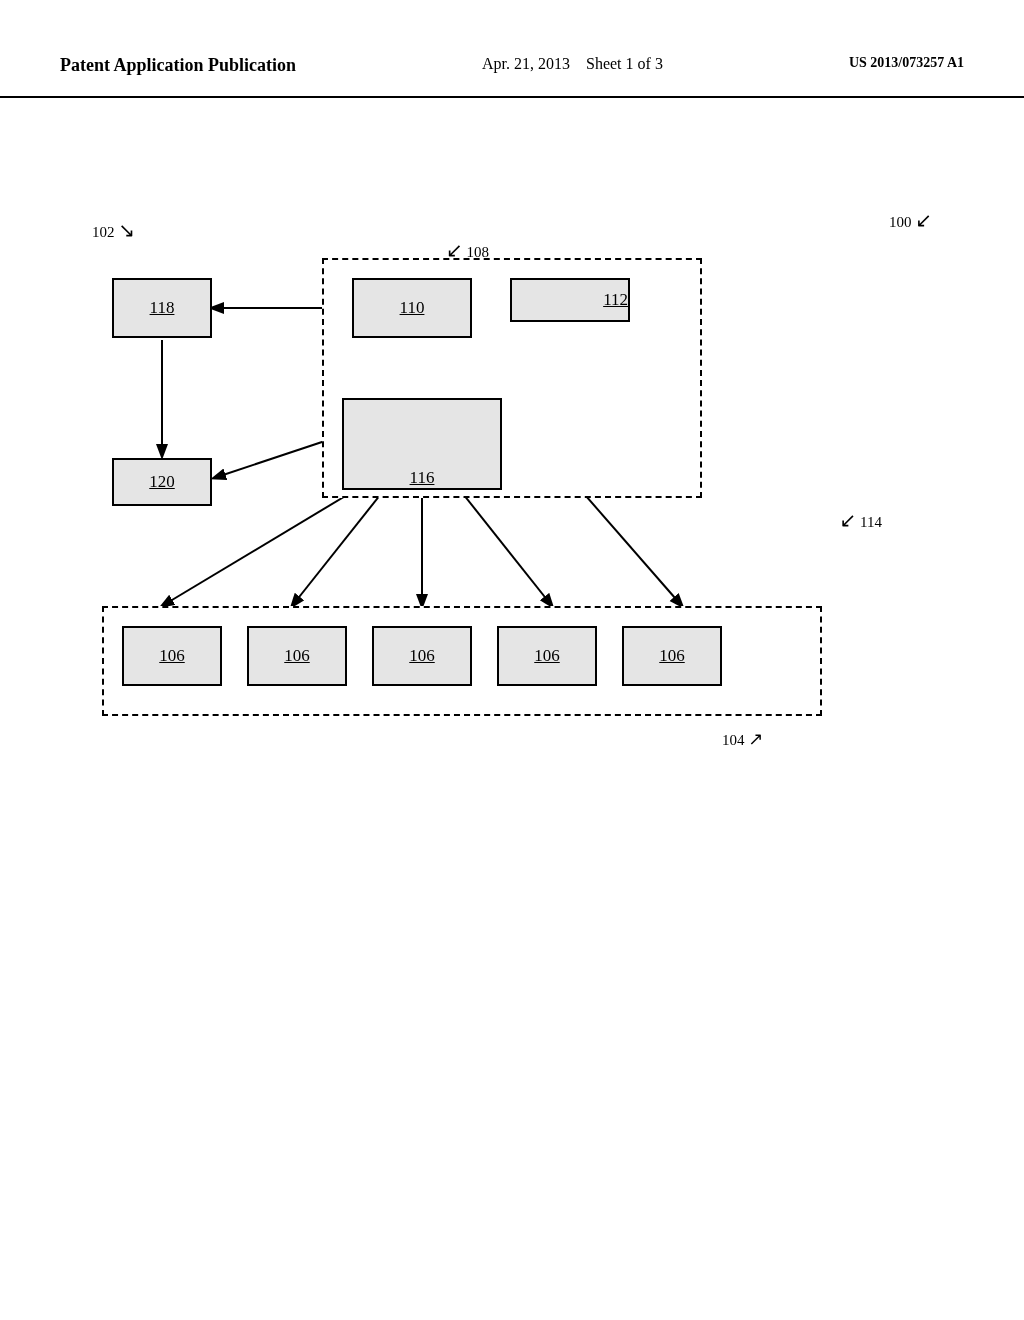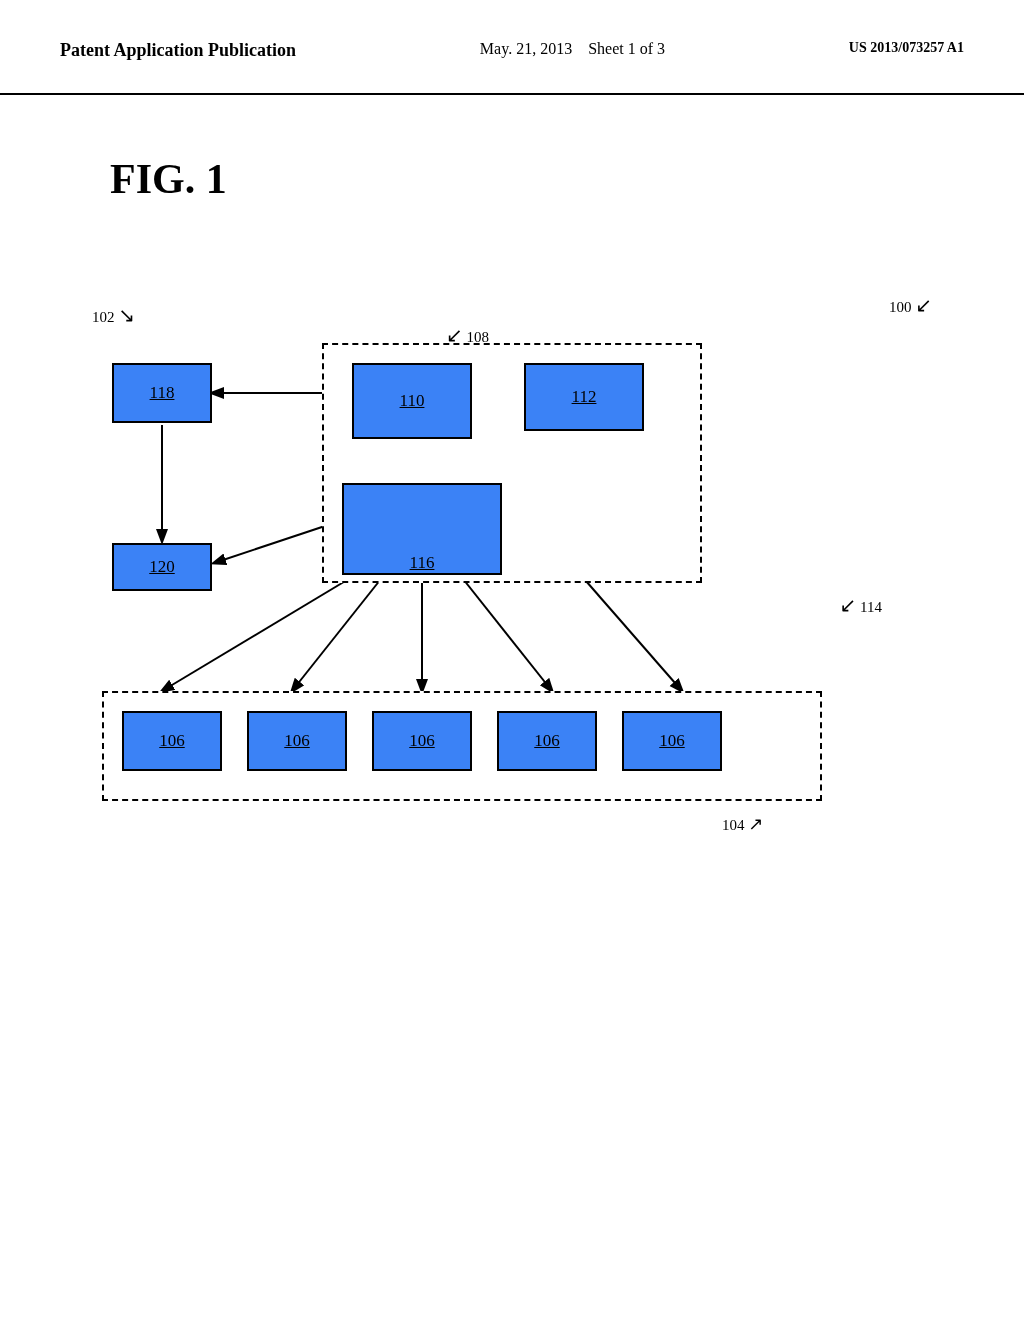--- a/index.html
+++ b/index.html
@@ -10,22 +10,23 @@
       min-height: 1320px;
       position: relative;
       overflow-x: hidden;
     }
 
     
     .header {
       display: flex;
       justify-content: space-between;
       align-items: flex-start;
-      padding: 40px 60px 32px 60px;
+      padding: 40px 60px 20px 60px;
       border-bottom: 2px solid #000;
+      margin-top: 15px;
     }
     .header-left {
       font-size: 18px;
       font-weight: bold;
     }
     .header-center {
       font-size: 16px;
       text-align: center;
     }
     .header-right {
@@ -51,21 +52,21 @@
       position: relative;
       width: 860px;
       height: 700px;
       margin: 0 auto;
     }
 
     
     .box {
       position: absolute;
       border: 2px solid #000;
-      background: #3b82f6;
+      background: #e5e5e5;
       display: flex;
       align-items: center;
       justify-content: center;
       font-size: 16px;
     }
     .box-label {
       text-decoration: underline;
       font-size: 17px;
     }
     .dashed-box {
@@ -89,28 +90,27 @@
       height: 100%;
       pointer-events: none;
     }
   </style>
 </head>
 <body>
 
 <div class="header">
   <div class="header-left">Patent Application Publication</div>
   <div class="header-center">
-    <span>May. 21, 2013</span>&nbsp;&nbsp;&nbsp;
+    <span>Apr. 21, 2013</span>&nbsp;&nbsp;&nbsp;
     <span>Sheet 1 of 3</span>
   </div>
   <div class="header-right">US 2013/073257 A1</div>
 </div>
 
 <div class="main-content">
-  <div class="fig-label">FIG. 1</div>
 
   <div class="diagram">
 
     <svg viewBox="0 0 860 700" xmlns="http://www.w3.org/2000/svg">
       <defs>
         <marker id="arrow" markerWidth="8" markerHeight="8" refX="6" refY="3" orient="auto">
           <path d="M0,0 L0,6 L8,3 z" fill="#000"></path>
         </marker>
         <marker id="arrow-rev" markerWidth="8" markerHeight="8" refX="2" refY="3" orient="auto">
           <path d="M8,0 L8,6 L0,3 z" fill="#000"></path>
@@ -145,25 +145,25 @@
     </div>
 
     <div class="box" style="left:30px; top:120px; width:100px; height:60px;">
       <span class="box-label">118</span>
     </div>
 
     <div class="box" style="left:30px; top:300px; width:100px; height:48px;">
       <span class="box-label">120</span>
     </div>
 
-    <div class="box" style="left:270px; top:120px; width:120px; height:76px;">
+    <div class="box" style="left:270px; top:120px; width:120px; height:60px;">
       <span class="box-label">110</span>
     </div>
 
-    <div class="box" style="left:442px; top:120px; width:120px; height:68px;">
+    <div class="box" style="left:428px; top:120px; width:120px; height:44px;justify-content:flex-end;">
       <span class="box-label">112</span>
     </div>
 
     <div class="box" style="left:260px; top:240px; width:160px; height:92px;align-items:flex-end;">
       <span class="box-label">116</span>
     </div>
 
     <div class="dashed-box" style="left:20px; top:448px; width:720px; height:110px;">
     </div>
 

